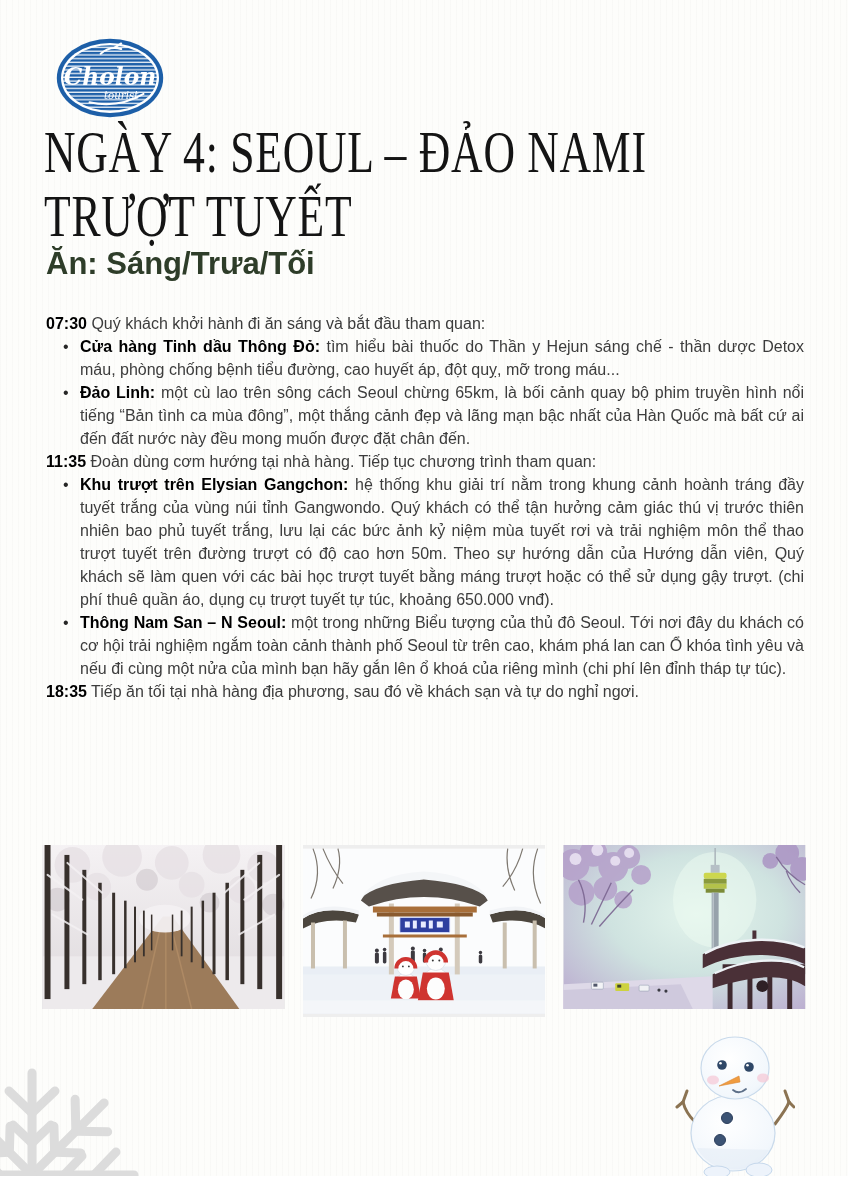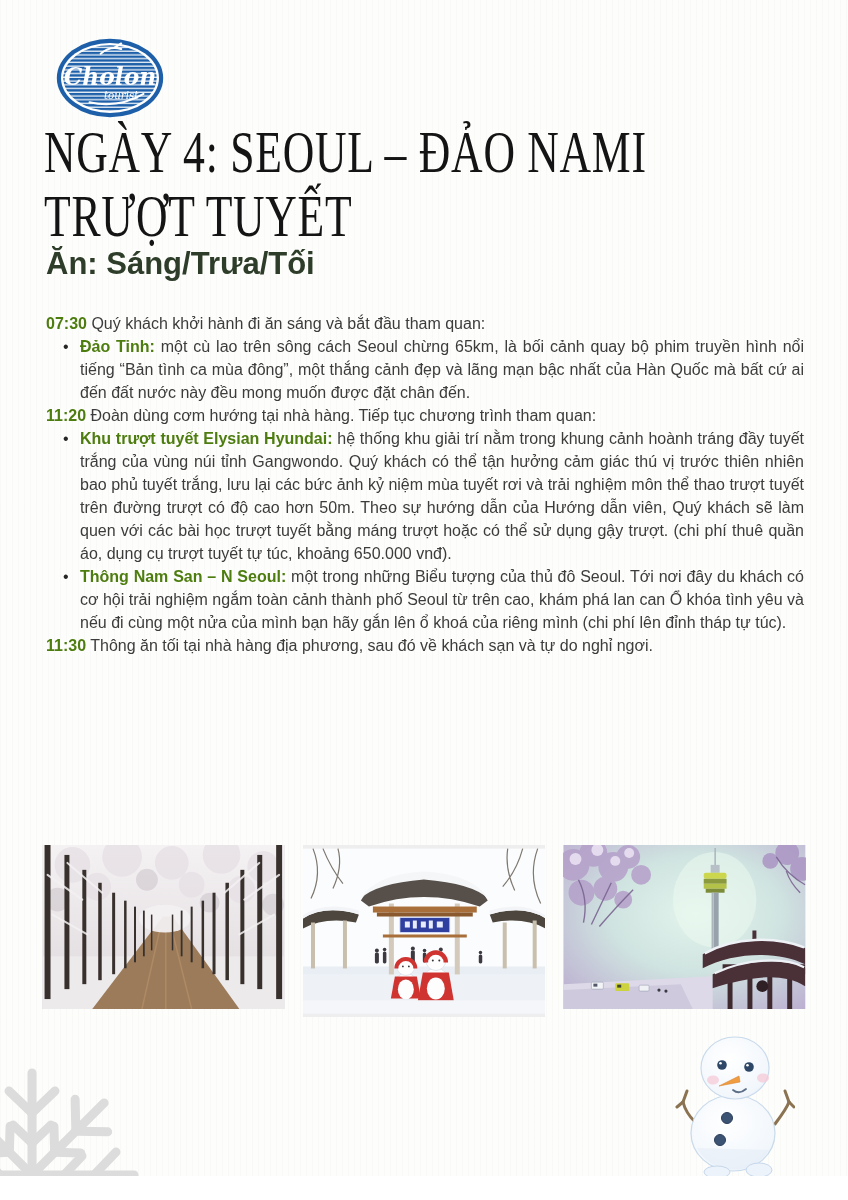--- a/index.html
+++ b/index.html
@@ -7,21 +7,21 @@
   .page::before{content:"";position:absolute;inset:0;pointer-events:none;
     background:repeating-linear-gradient(90deg,rgba(120,120,110,.03) 0 1px,transparent 1px 6px);}
   .logo{position:absolute;left:54px;top:36px;width:112px;height:84px;}
   .title{position:absolute;left:44px;top:120px;color:#141414;font-family:"Liberation Serif",serif;}
   .title .line{font-size:59px;line-height:64px;letter-spacing:1px;white-space:nowrap;
     transform:scaleX(.74);transform-origin:0 0;font-weight:400;}
   .meals{position:absolute;left:46px;top:246px;margin:0;font-size:31px;font-weight:700;color:#2e3d29;text-align:center;}
   .bodytext{position:absolute;left:46px;top:312px;width:758px;font-size:16px;line-height:23px;
     color:#3c3c3c;text-align:justify;}
   .bodytext p{margin:0;}
-  .bodytext b{color:#4d7c0f;}
+  .bodytext b{color:#000000;}
   .bodytext ul{margin:0;padding:0 0 0 34px;list-style:none;}
   .bodytext li{position:relative;}
   .bodytext li::before{content:"\2022";position:absolute;left:-17px;top:0;color:#262626;}
   .photos{position:absolute;left:42px;top:845px;width:764px;display:flex;gap:18px;}
   .photo{width:243px;height:164px;overflow:hidden;background:#eee;}
   .photo svg{display:block;width:100%;height:100%;}
   .photo.mid{height:172px;margin-top:-5px;}
   .snowman{position:absolute;left:675px;top:1030px;width:120px;height:150px;}
   .snowflake{position:absolute;left:-88px;top:1055px;width:240px;height:240px;}
 </style>
@@ -53,41 +53,45 @@
 
   <h2 class="meals">Ăn: Sáng/Trưa/Tối</h2>
 
   <div class="bodytext">
     <p>
       <b>07:30</b>
       <span>Quý khách khởi hành đi ăn sáng và bắt đầu tham quan:</span>
     </p>
     <ul>
       <li>
-        <b>Đảo Tinh:</b>
+        <b>Cửa hàng Tinh dầu Thông Đỏ:</b>
+        <span>tìm hiểu bài thuốc do Thần y Hejun sáng chế - thần dược Detox máu, phòng chống bệnh tiểu đường, cao huyết áp, đột quỵ, mỡ trong máu...</span>
+      </li>
+      <li>
+        <b>Đảo Linh:</b>
         <span>một cù lao trên sông cách Seoul chừng 65km, là bối cảnh quay bộ phim truyền hình nổi tiếng “Bản tình ca mùa đông”, một thắng cảnh đẹp và lãng mạn bậc nhất của Hàn Quốc mà bất cứ ai đến đất nước này đều mong muốn được đặt chân đến.</span>
       </li>
     </ul>
     <p>
-      <b>11:20</b>
+      <b>11:35</b>
       <span>Đoàn dùng cơm hướng tại nhà hàng. Tiếp tục chương trình tham quan:</span>
     </p>
     <ul>
       <li>
-        <b>Khu trượt tuyết Elysian Hyundai:</b>
+        <b>Khu trượt trên Elysian Gangchon:</b>
         <span>hệ thống khu giải trí nằm trong khung cảnh hoành tráng đầy tuyết trắng của vùng núi tỉnh Gangwondo. Quý khách có thể tận hưởng cảm giác thú vị trước thiên nhiên bao phủ tuyết trắng, lưu lại các bức ảnh kỷ niệm mùa tuyết rơi và trải nghiệm môn thể thao trượt tuyết trên đường trượt có độ cao hơn 50m. Theo sự hướng dẫn của Hướng dẫn viên, Quý khách sẽ làm quen với các bài học trượt tuyết bằng máng trượt hoặc có thể sử dụng gậy trượt. (chi phí thuê quần áo, dụng cụ trượt tuyết tự túc, khoảng 650.000 vnđ).</span>
       </li>
       <li>
         <b>Thông Nam San – N Seoul:</b>
         <span>một trong những Biểu tượng của thủ đô Seoul. Tới nơi đây du khách có cơ hội trải nghiệm ngắm toàn cảnh thành phố Seoul từ trên cao, khám phá lan can Ổ khóa tình yêu và nếu đi cùng một nửa của mình bạn hãy gắn lên ổ khoá của riêng mình (chi phí lên đỉnh tháp tự túc).</span>
       </li>
     </ul>
     <p>
-      <b>11:30</b>
-      <span>Thông ăn tối tại nhà hàng địa phương, sau đó về khách sạn và tự do nghỉ ngơi.</span>
+      <b>18:35</b>
+      <span>Tiếp ăn tối tại nhà hàng địa phương, sau đó về khách sạn và tự do nghỉ ngơi.</span>
     </p>
   </div>
 
   <div class="photos">
 
     <figure class="photo" style="margin:0">
       <svg viewBox="0 0 243 165">
         <defs>
           <linearGradient id="p1sky" x1="0" y1="0" x2="0" y2="1">
             <stop offset="0" stop-color="#f5f2f4"></stop>

